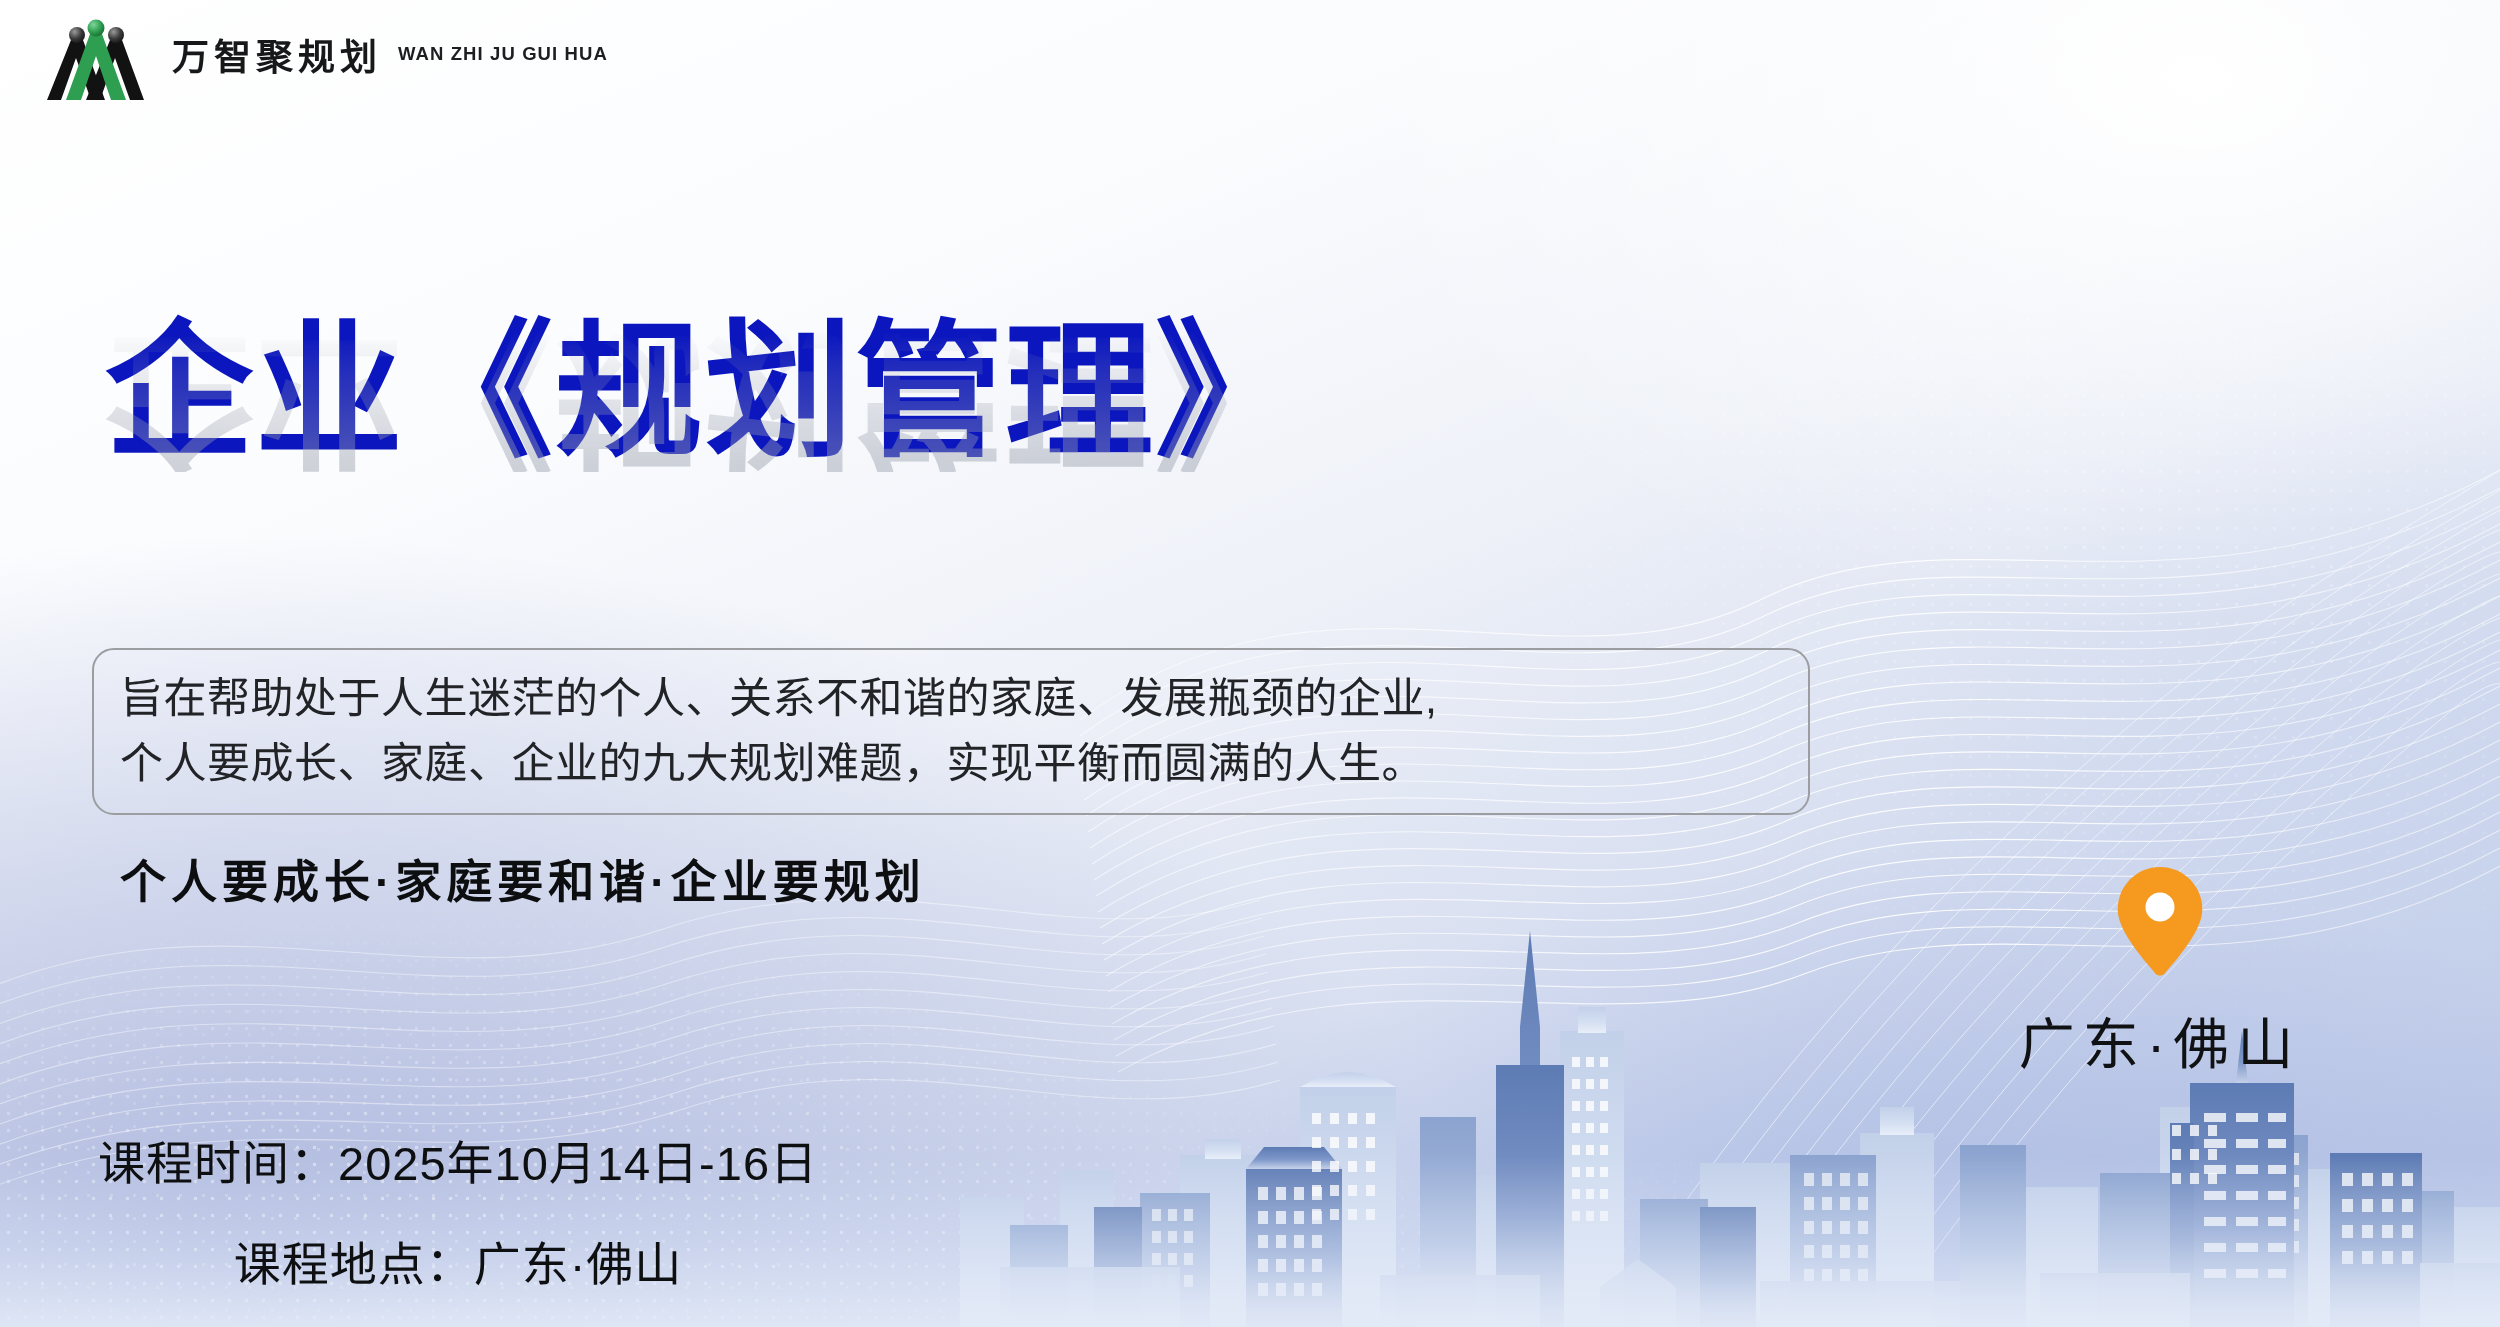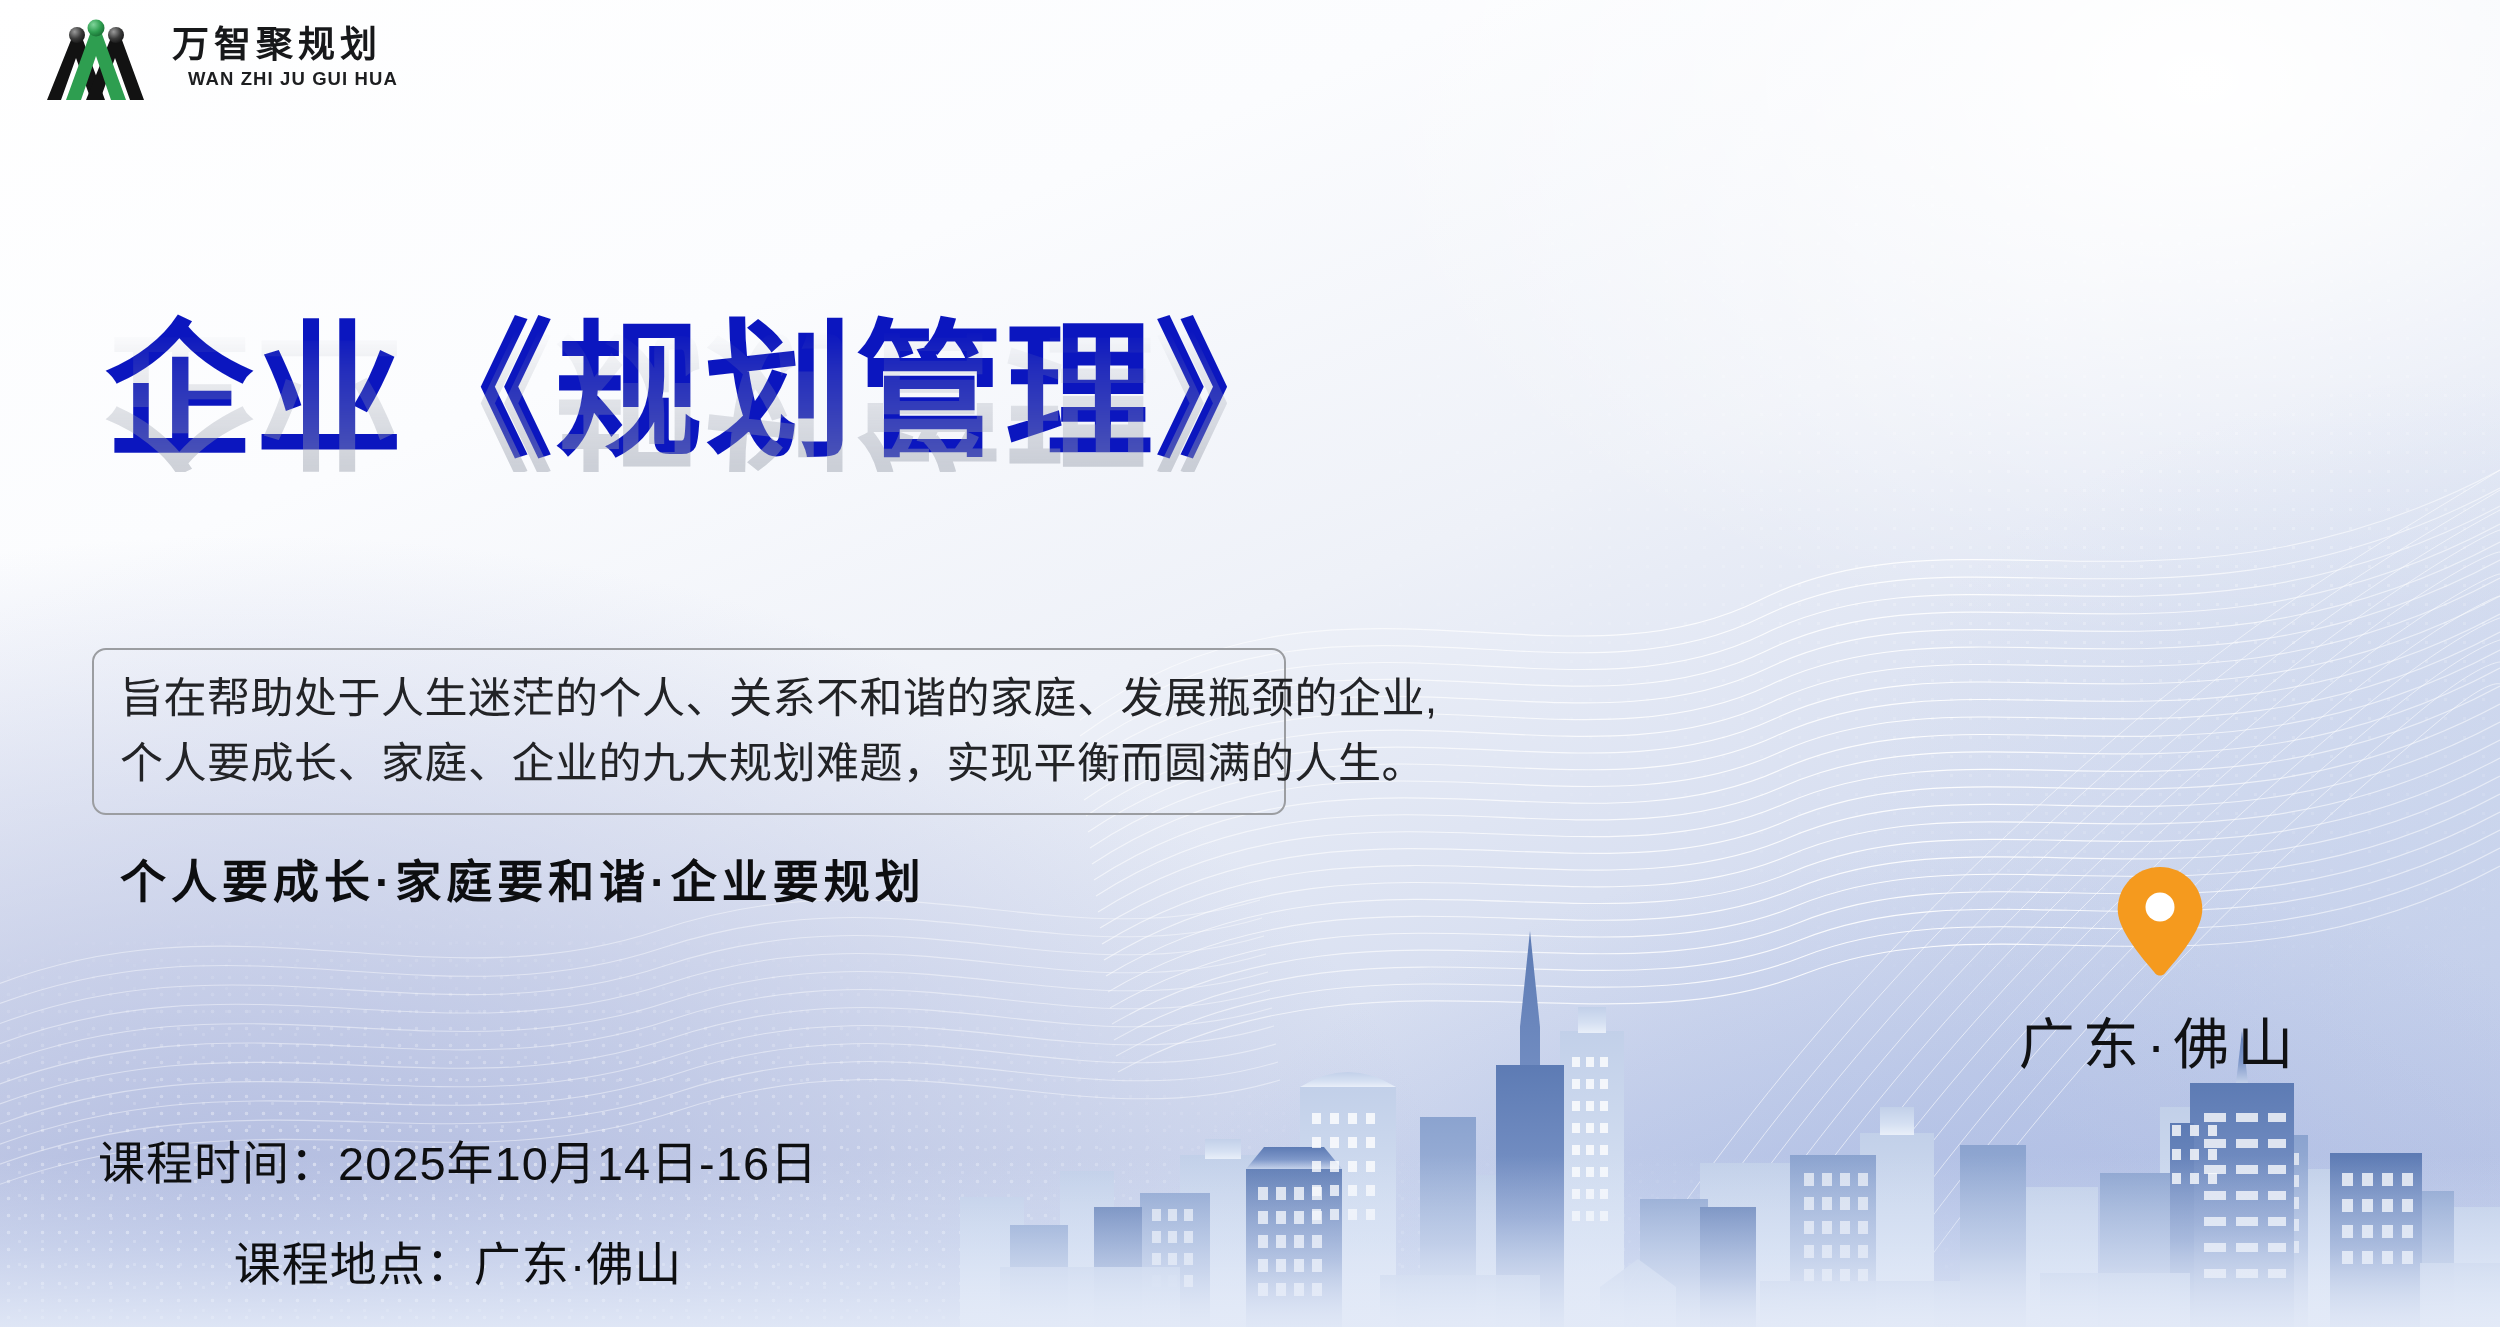--- a/index.html
+++ b/index.html
@@ -87,21 +87,21 @@
   .logo {
     position: absolute;
     left: 36px;
     top: 16px;
     display: flex;
     align-items: center;
     gap: 18px;
     z-index: 20;
   }
   .logo-mark { width: 118px; height: 84px; flex: 0 0 auto; }
-  .logo-words { display: flex; flex-direction: column; justify-content: flex-start; }
+  .logo-words { display: flex; justify-content: flex-start; }
   .logo-cn {
     font-family: "Liberation Serif", "DejaVu Serif", serif;
     font-size: 37px;
     font-weight: 700;
     letter-spacing: 5px;
     color: #17181a;
     line-height: 1.05;
   }
   .logo-en {
     font-size: 18.5px;
@@ -143,24 +143,24 @@
     -webkit-mask-image: linear-gradient(to top, rgba(0,0,0,0) 4%, rgba(0,0,0,0.30) 30%, rgba(0,0,0,0.85) 96%);
     mask-image: linear-gradient(to top, rgba(0,0,0,0) 4%, rgba(0,0,0,0.30) 30%, rgba(0,0,0,0.85) 96%);
     pointer-events: none;
   }
 
   
   .desc-box {
     position: absolute;
     left: 92px;
     top: 648px;
-    width: 1194px;
+    width: 1718px;
     box-sizing: border-box;
     border: 2px solid #9b9da1;
-    border-radius: 14px;
+    border-radius: 22px;
     padding: 16px 26px 18px 26px;
     background: transparent;
     z-index: 16;
   }
   .desc-line {
     font-family: "Liberation Sans", "DejaVu Sans", sans-serif;
     font-size: 43px;
     line-height: 1.50;
     color: #222326;
     white-space: nowrap;

